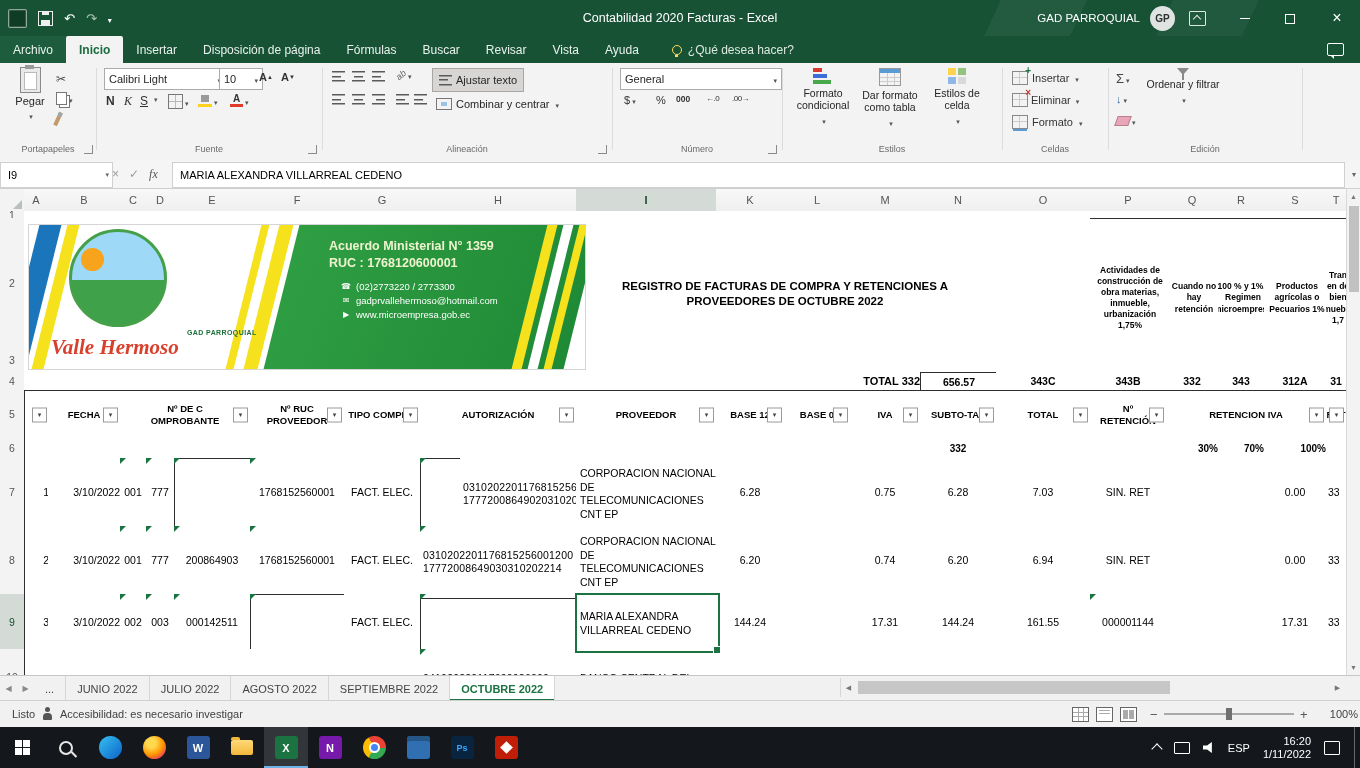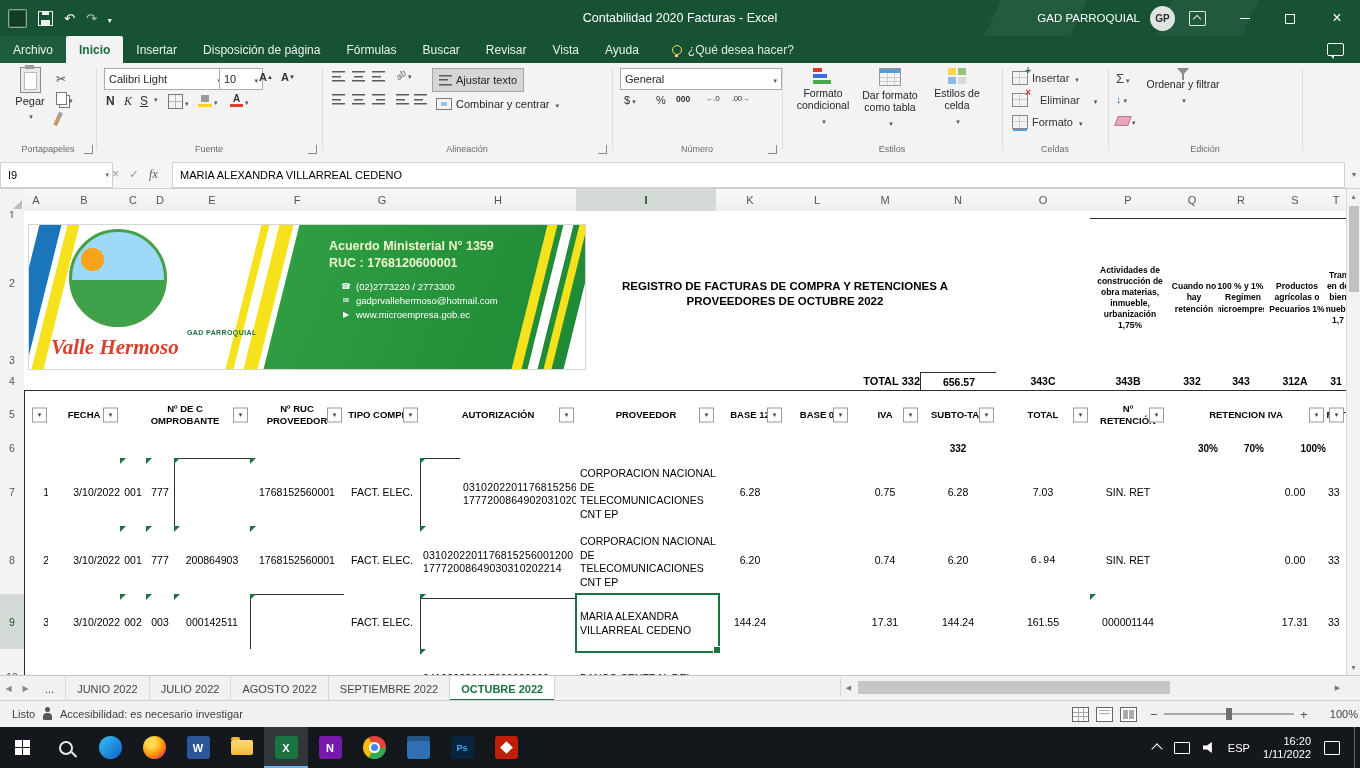--- a/index.html
+++ b/index.html
@@ -417,21 +417,21 @@
         <span class="dd"></span>
     </div>
     <div class="glabel" style="left:782px;width:220px;">Estilos</div>
     <div class="rsep" style="left:1002px;"></div>
 
     <span class="mini" style="left:1012px;top:8px;gap:4px;">
         <span class="icell ins"></span>
         <span>Insertar</span>
         <span class="dd"></span>
       </span>
-    <span class="mini" style="left:1012px;top:30px;gap:12px;text-align:center;">
+    <span class="mini" style="left:1012px;top:30px;gap:3px;text-align:center;">
         <span class="icell del"></span>
         <span>Eliminar</span>
         <span class="dd"></span>
       </span>
     <span class="mini" style="left:1012px;top:52px;gap:4px;">
         <span class="icell fmt"></span>
         <span>Formato</span>
         <span class="dd"></span>
       </span>
     <div class="glabel" style="left:1002px;width:106px;">Celdas</div>
@@ -856,21 +856,21 @@
       <div class="dc cD" style="left: 146px; top: 337px; width: 28px; height: 68px;">777</div>
       <div class="dc cE" style="left: 174px; top: 337px; width: 76px; height: 68px;">200864903</div>
       <div class="dc cF" style="left: 250px; top: 337px; width: 94px; height: 68px;">1768152560001</div>
       <div class="dc cG" style="left: 344px; top: 337px; width: 76px; height: 68px;">FACT. ELEC.</div>
       <div class="dc cH" style="left: 420px; top: 337px; width: 156px; height: 68px;">031020220117681525600120017772008649030310202214</div>
       <div class="dc cI" style="left: 576px; top: 337px; width: 140px; height: 68px;">CORPORACION NACIONAL DE TELECOMUNICACIONES CNT EP</div>
       <div class="dc cK" style="left: 716px; top: 337px; width: 68px; height: 68px;">6.20</div>
       <div class="dc cL" style="left: 784px; top: 337px; width: 66px; height: 68px;"></div>
       <div class="dc cM" style="left: 850px; top: 337px; width: 70px; height: 68px;">0.74</div>
       <div class="dc cN" style="left: 920px; top: 337px; width: 76px; height: 68px;">6.20</div>
-      <div class="dc cO" style="left: 996px; top: 337px; width: 94px; height: 68px; font-family: Liberation Mono, monospace;">6.94</div>
+      <div class="dc cO" style="left: 996px; top: 337px; width: 94px; height: 68px;">6.94</div>
       <div class="dc cP" style="left: 1090px; top: 337px; width: 76px; height: 68px;">SIN. RET</div>
       <div class="dc cQ" style="left: 1166px; top: 337px; width: 52px; height: 68px;"></div>
       <div class="dc cR" style="left: 1218px; top: 337px; width: 46px; height: 68px;"></div>
       <div class="dc cS" style="left: 1264px; top: 337px; width: 62px; height: 68px;">0.00</div>
       <div class="dc cT" style="left: 1326px; top: 337px; width: 20px; height: 68px;">33</div>
       <div class="dc cA bl" style="left: 24px; top: 405px; width: 24px; height: 55px;">3</div>
       <div class="dc cB" style="left: 48px; top: 405px; width: 72px; height: 55px;">3/10/2022</div>
       <div class="dc cC" style="left: 120px; top: 405px; width: 26px; height: 55px;">002</div>
       <div class="dc cD" style="left: 146px; top: 405px; width: 28px; height: 55px;">003</div>
       <div class="dc cE" style="left: 174px; top: 405px; width: 76px; height: 55px;">000142511</div>

